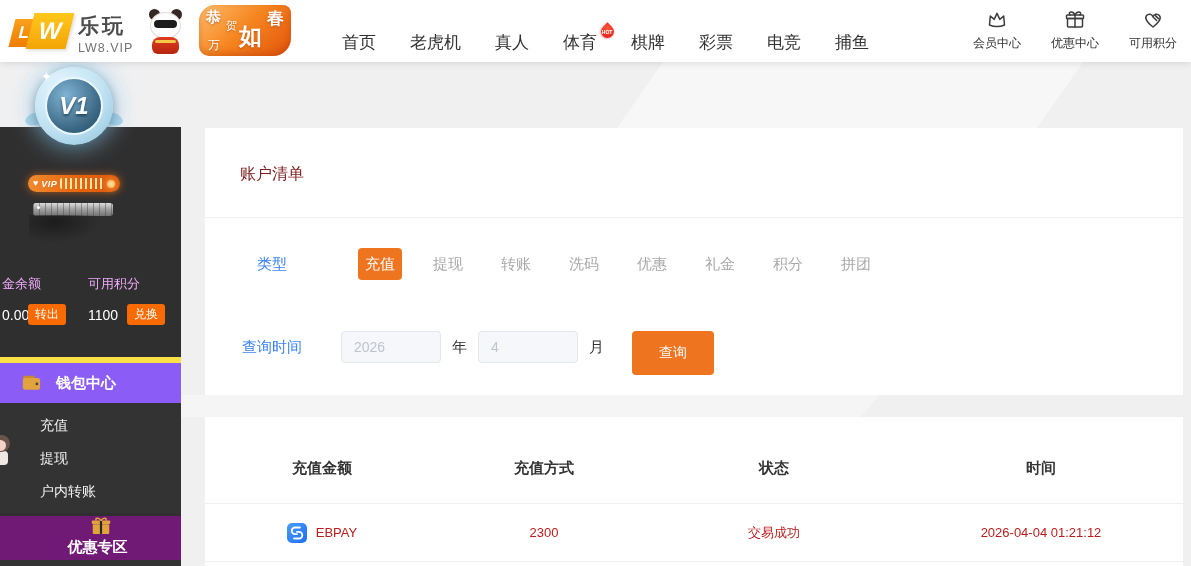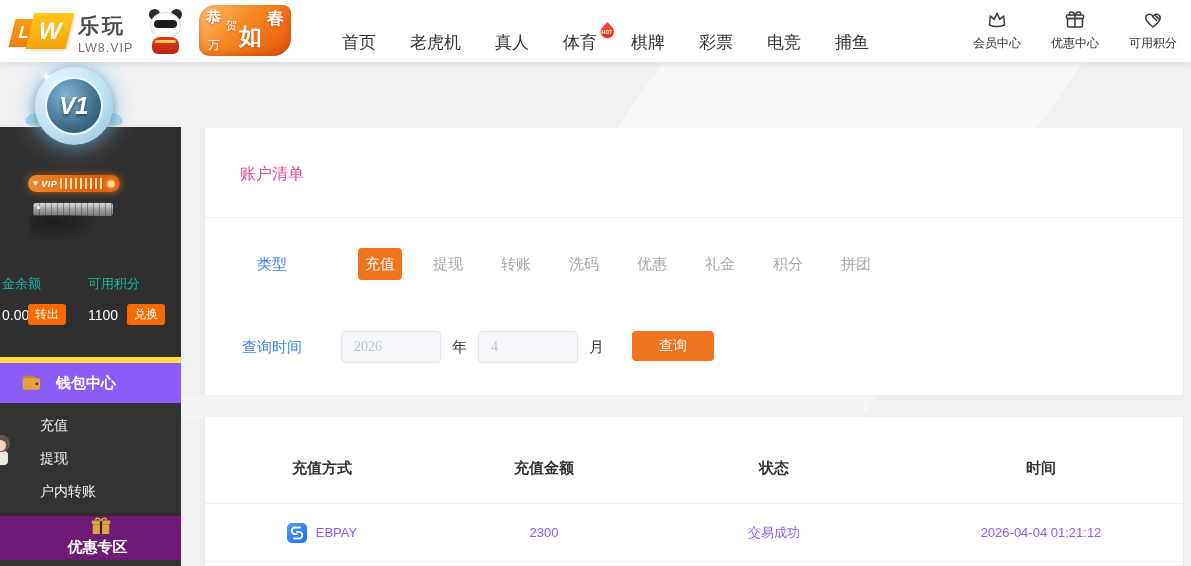--- a/index.html
+++ b/index.html
@@ -61,21 +61,21 @@
   .vip-bar { position:absolute; left:28px; top:48px; width:92px; height:17px; border-radius:9px; background:linear-gradient(90deg,#f08a2e,#e7640d 55%,#d9570a); box-shadow:0 0 9px rgba(235,115,25,.65); display:flex; align-items:center; padding:0 5px; gap:3px; }
   .vip-heart { color:#fff; font-size:9px; line-height:1; }
   .vip-text { color:#fff; font-size:9px; font-weight:bold; font-style:italic; letter-spacing:.5px; }
   .vip-ticks { flex:1; height:11px; border-radius:2px; background:repeating-linear-gradient(90deg,rgba(255,235,175,.95) 0 2px,rgba(216,90,10,0) 2px 5px); }
   .vip-tip { width:8px; height:8px; border-radius:50%; background:radial-gradient(circle,#ffe4a8,#ffab43); box-shadow:0 0 7px #ffc96a; }
 
   .silver-bar { position:absolute; left:33px; top:76px; width:80px; height:13px; border-radius:3px; background:linear-gradient(180deg,#dcdcdc,#a3a3a3 45%,#737373); background-image:repeating-linear-gradient(90deg,rgba(70,70,70,.45) 0 1px,transparent 1px 6px),linear-gradient(180deg,#dcdcdc,#a3a3a3 45%,#737373); }
   .silver-bar::before { content:""; position:absolute; left:4px; top:3px; width:3px; height:3px; border-radius:50%; background:#fff; }
   .silver-bar::after { content:""; position:absolute; left:-4px; top:12px; width:72px; height:28px; background:radial-gradient(ellipse at 35% 25%,rgba(25,25,25,.85),rgba(25,25,25,0) 70%); }
 
-  .stat-label { position:absolute; font-size:13px; color:#14b8a6; }
+  .stat-label { position:absolute; font-size:13px; color:#f0abfc; }
   .stat-value { position:absolute; font-size:14px; color:#fff; }
   .stat-btn { position:absolute; background:#f96a00; color:#fff; font-size:12px; border:none; border-radius:3px; padding:2px 7px; cursor:pointer; }
 
   .side-header { position:absolute; left:0; width:181px; height:46px; display:flex; align-items:center; cursor:pointer; }
   .side-header .txt { color:#fff; font-size:15px; font-weight:bold; margin-left:14px; }
   .side-header svg { margin-left:20px; }
   .sh-wallet { top:230px; background:#8b5cf6; border-top:6px solid #fde047; }
   .sh-promo { top:389px; height:47px; background:#701a75;flex-direction:column; }
   .side-items { position:absolute; left:0; top:276px; width:181px; height:110px; background:#343333; }
   .side-item { height:33px; line-height:33px; padding-left:40px; font-size:14px; color:#f0f0f0; cursor:pointer; }
@@ -85,41 +85,41 @@
   .peek { position:absolute; left:-7px; top:308px; width:20px; height:32px; }
   .peek .hair { position:absolute; left:0; top:0; width:17px; height:17px; border-radius:50%; background:#6b544a; }
   .peek .face { position:absolute; left:2px; top:5px; width:11px; height:11px; border-radius:50%; background:#f6d2c6; }
   .peek .bod { position:absolute; left:1px; top:16px; width:14px; height:14px; border-radius:4px; background:#efe7e4; }
 
   
   .card { position:absolute; background:#fff; z-index:10; }
   .card1 { left:205px; top:128px; width:978px; height:267px; }
   .card2 { left:205px; top:417px; width:978px; height:149px; }
 
-  .page-title { position:absolute; left:35px; top:36px; font-size:16px; color:#ec4899; font-weight:500;text-align:right; }
+  .page-title { position:absolute; left:35px; top:36px; font-size:16px; color:#7f1d1d; font-weight:500;text-align:right; }
   .card1-divider { position:absolute; left:0; top:89px; width:978px; height:1px; background:#eef0f4; }
 
   .filter-label { position:absolute; left:22px; width:90px; text-align:center; font-size:15px; color:#3b82f6; }
   .type-label { top:127px; }
   .tabs { position:absolute; left:153px; top:120px; height:32px; display:flex; gap:24px; align-items:center; }
   .tab { padding:0 7px; height:32px; line-height:32px; font-size:15px; color:#a9a9a9; border-radius:4px; cursor:pointer; white-space:nowrap; }
   .tab.active { background:#ee7420; color:#fff; }
 
   .query-label { top:210px; }
-  .q-input { position:absolute; top:203px; width:100px; height:32px; background:#f5f7fa; border:1px solid #e4e7ed; border-radius:4px; color:#c0c4cc; font-size:14px; padding:0 12px; font-family:Liberation Serif, serif; }
+  .q-input { position:absolute; top:203px; width:100px; height:32px; background:#f5f7fa; border:1px solid #e4e7ed; border-radius:4px; color:#c0c4cc; font-size:14px; padding:0 12px; font-family:Liberation Sans, sans-serif; }
   .q-year { left:136px; } .q-month { left:273px; }
   .q-unit { position:absolute; top:210px; font-size:15px; color:#333; }
   .u-year { left:247px; } .u-month { left:384px; }
-  .q-btn { position:absolute; left:427px; top:203px; width:82px; height:30px; background:#ee7420; border:none; border-radius:4px; color:#fff; font-size:14px; cursor:pointer; font-family:inherit; }
+  .q-btn { position:absolute; left:427px; top:203px; width:82px; height:44px; background:#ee7420; border:none; border-radius:4px; color:#fff; font-size:14px; cursor:pointer; font-family:inherit; }
 
   .tbl-head, .tbl-row { display:grid; grid-template-columns:234px 210px 250px 284px; align-items:center; }
   .tbl-head { height:87px; padding-top:16px; border-bottom:1px solid #eef0f4; }
   .tbl-head span { text-align:center; font-size:15px; color:#333; font-weight:600; }
   .tbl-row { height:58px; border-bottom:1px solid #eef0f4; }
-  .tbl-row .cell { text-align:center; font-size:13px; color:#8b5cf6; }
+  .tbl-row .cell { text-align:center; font-size:13px; color:#b91c1c; }
   .cell-method { display:flex; align-items:center; justify-content:center; gap:9px; }
   .pay-icon { width:20px; height:20px; border-radius:5px; background:linear-gradient(135deg,#4a9cf8,#1e6ef5); flex:0 0 auto; }
   .pay-icon svg { width:20px; height:20px; stroke:#fff; fill:none; stroke-width:1.8; stroke-linecap:round; }
 </style>
 </head>
 <body>
 
 <div class="page">
   <div class="bg-poly1"></div>
   <div class="bg-poly2"></div>
@@ -272,22 +272,22 @@
     <div class="filter-label query-label">查询时间</div>
     <input class="q-input q-year" value="2026" style="">
     <span class="q-unit u-year">年</span>
     <input class="q-input q-month" value="4" style="">
     <span class="q-unit u-month">月</span>
     <button class="q-btn">查询</button>
   </div>
 
   <div class="card card2">
     <div class="tbl-head">
+      <span>充值金额</span>
       <span>充值方式</span>
-      <span>充值金额</span>
       <span>状态</span>
       <span>时间</span>
     </div>
     <div class="tbl-row">
       <div class="cell cell-method">
         <span class="pay-icon">
           <svg viewBox="0 0 20 20">
               <path d="M13 4.5 H8 a3.3 3.3 0 0 0 0 6.6 h2"></path>
               <path d="M7 15.5 h5 a3.3 3.3 0 0 0 0 -6.6 h-2"></path>
             </svg>

